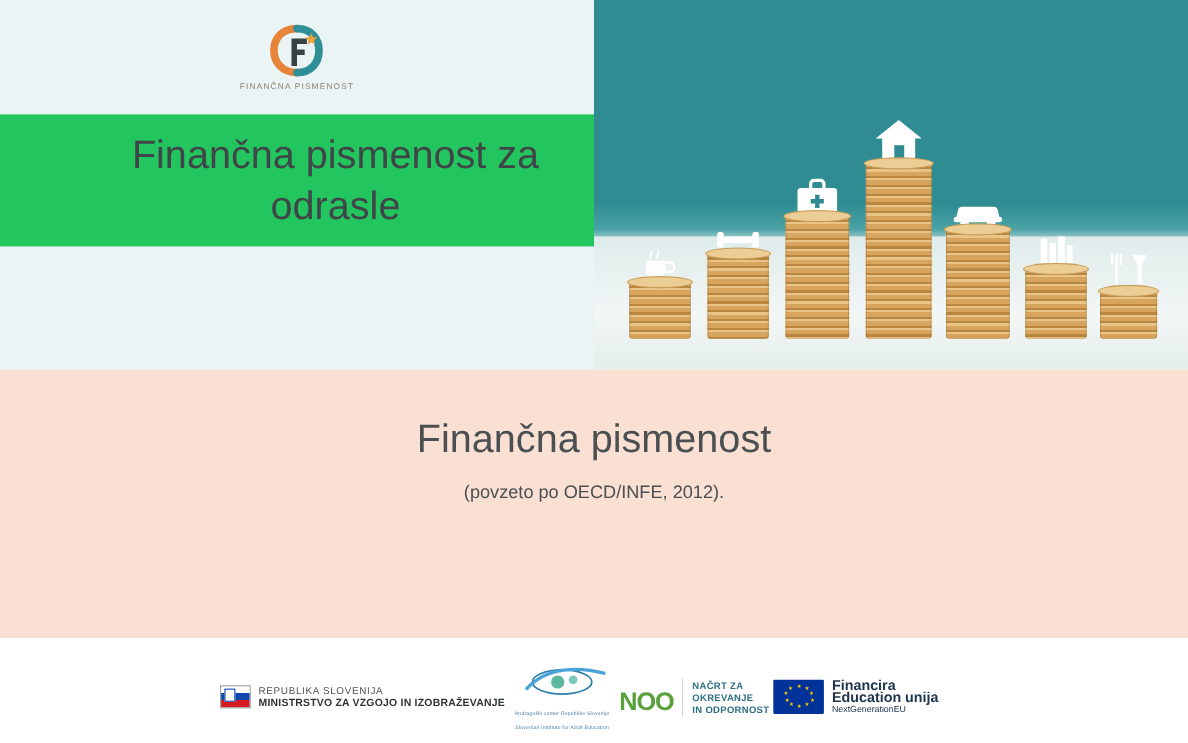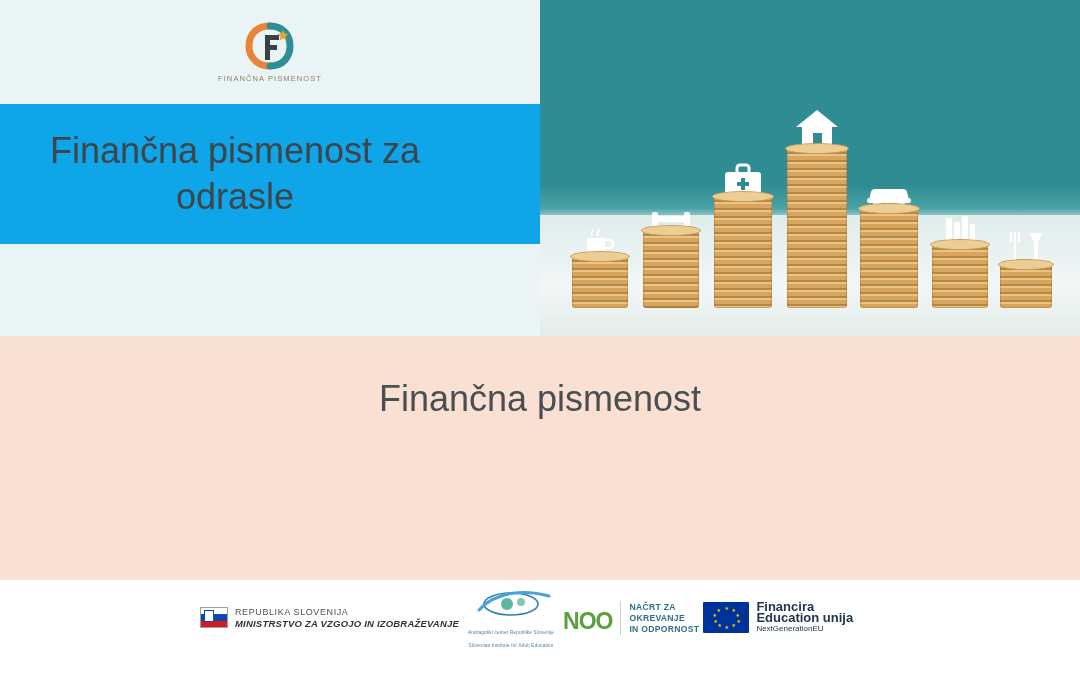--- a/index.html
+++ b/index.html
@@ -51,25 +51,25 @@
   .logo-text {
     font-size: 7.5px;
     letter-spacing: 1.1px;
     color: #8a7f6a;
     font-family: "Liberation Sans", sans-serif;
   }
 
   .title-band {
     position: absolute;
     left: 0; top: 104px;
-    width: 540px; height: 140px;
-    background: #0ea5e9;
+    width: 540px; height: 120px;
+    background: #22c55e;
     display: flex;
     align-items: center;
-    justify-content: flex-start;
+    justify-content: flex-end;
   }
   .slide-title {
     width: 470px;
     text-align: center;
     font-size: 36px;
     line-height: 46px;
     color: #3f4548;
     font-family: "Liberation Sans", sans-serif;
     font-weight: 400;
   }
@@ -141,21 +141,21 @@
 
   
   .footer {
     position: absolute;
     left: 0; top: 580px;
     width: 1080px; height: 95px;
     background: #ffffff;
   }
   .footer-strip {
     position: absolute;
-    left: 200px; top: 0;
+    left: 200px; top: 16px;
     width: 680px; height: 75px;
     background: #ffffff;
     display: flex;
     align-items: center;
     gap: 4px;
   }
   .f-item { display: flex; align-items: center; gap: 7px; }
 
   .si-flag {
     width: 26px; height: 19px;
@@ -166,21 +166,21 @@
   .si-flag::after {
     content: "";
     position: absolute;
     left: 3px; top: 2px;
     width: 8px; height: 10px;
     background: #ffffff;
     border: 1px solid #0f47af;
   }
   .si-text { line-height: 11px; }
   .si-text .l1 { font-size: 9px; letter-spacing: .6px; color: #4c5256; }
-  .si-text .l2 { font-size: 9.5px; letter-spacing: .2px; color: #2d3336; font-weight: bold; font-style: italic; }
+  .si-text .l2 { font-size: 9.5px; letter-spacing: .2px; color: #2d3336; font-weight: bold; }
 
   .acs-logo { display:flex; flex-direction:column; align-items:center; }
   .acs-text { font-size: 4.6px; color:#4b7fa8; letter-spacing:.2px; margin-top:1px;}
 
   .noo-wrap { display:flex; align-items:flex-end; gap:8px; }
   .noo-mark { font-size: 23px; font-weight: bold; color: #5aa03c; letter-spacing: -1px; }
   .noo-divider { width:1px; height:34px; background:#c9d2d6; }
   .noo-lines { line-height: 11px; }
   .noo-lines div { font-size: 8.6px; font-weight: bold; color: #2f6f86; letter-spacing:.3px; }
 
@@ -297,20 +297,21 @@
           <path d="M8 2 v10 M12 2 v10 M4 2 v10 M8 12 v20" stroke="#ffffff" stroke-width="2.2" fill="none"></path>
           <path d="M22 3 h14 l-5 9 v17 h-4 V12 z" fill="#ffffff"></path>
         </svg>
       </span>
     </div>
   </div>
 
   <div class="peach">
     <div class="peach-heading">Finančna pismenost</div>
     <div class="peach-lines">
+      <div>(povzeto po OECD/INFE, 2012).</div>
     </div>
   </div>
 
   <div class="footer">
     <div class="footer-strip">
 
       <div class="f-item">
         <div class="si-flag"></div>
         <div class="si-text">
           <div class="l1">REPUBLIKA SLOVENIJA</div>

